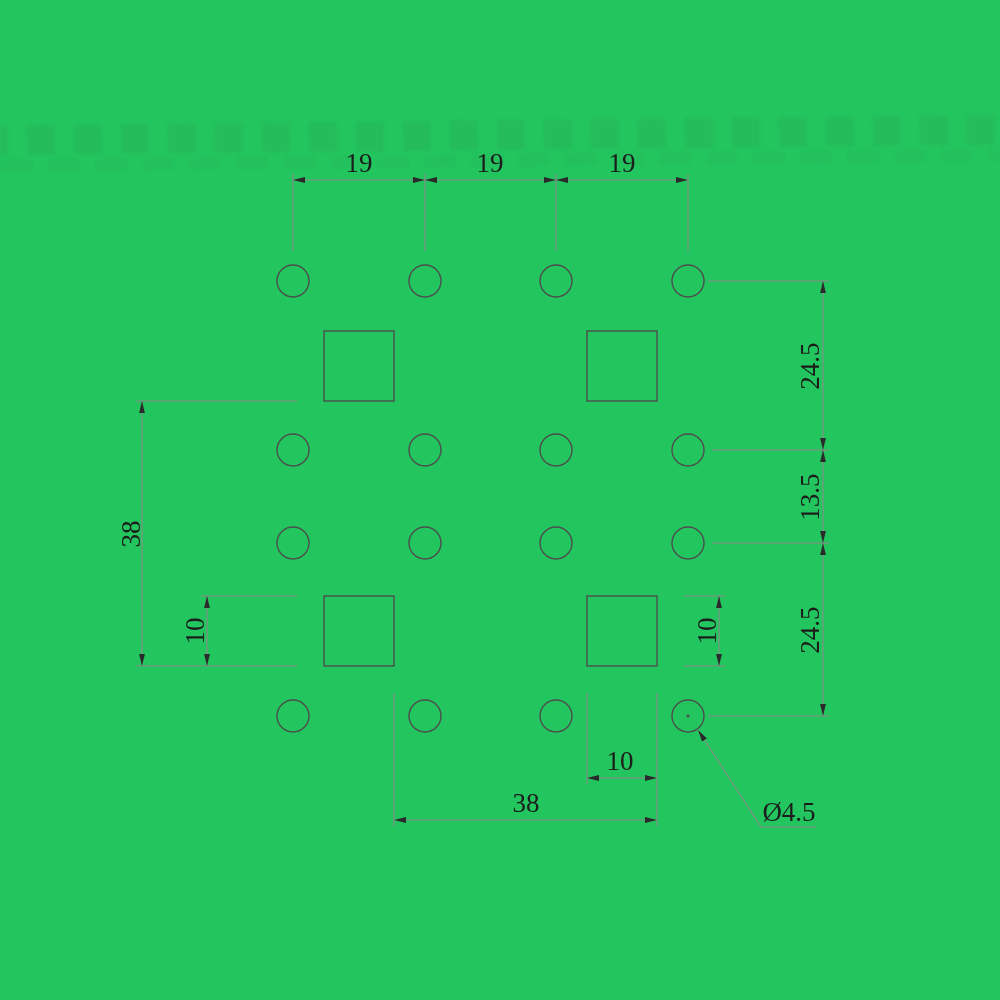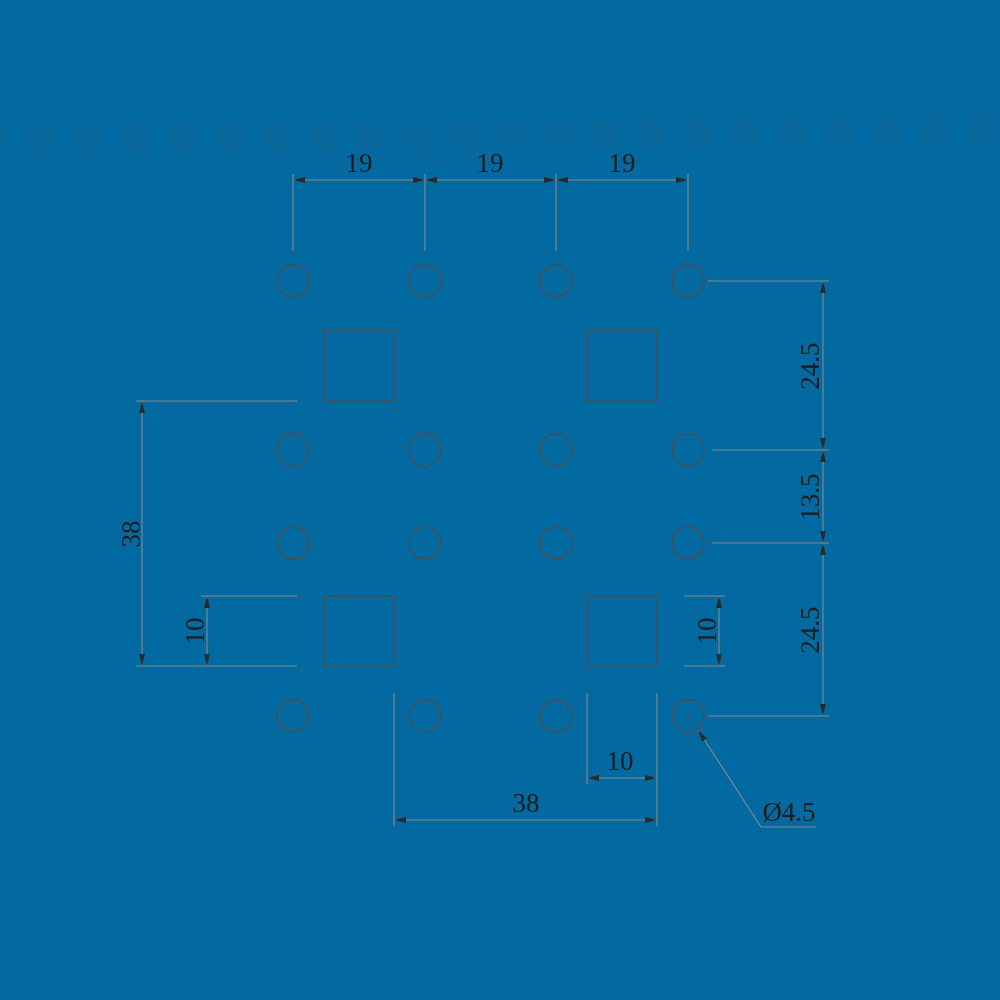--- a/index.html
+++ b/index.html
@@ -1,16 +1,16 @@
 <!DOCTYPE html>
 <html><head>
 <meta charset="utf-8">
 <style>
   html,body{margin:0;padding:0;background:#fff;}
-  #page{position:relative;width:1000px;height:1000px;background:#0369a1;overflow:hidden;
+  #page{position:relative;width:1000px;height:1000px;background:#22c55e;overflow:hidden;
         font-family:"Liberation Serif", serif;}
   
   #watermark{position:absolute;left:-20px;top:118px;width:1060px;height:52px;
     background-image:
       repeating-linear-gradient(90deg, rgba(60,60,60,0.07) 0 28px, rgba(0,0,0,0) 28px 47px),
       repeating-linear-gradient(90deg, rgba(0,0,0,0) 0 10px, rgba(60,60,60,0.045) 10px 40px, rgba(0,0,0,0) 40px 47px);
     background-size:47px 30px, 47px 12px;
     background-position:0 2px, 12px 36px;
     background-repeat:repeat-x;
     filter:blur(1.6px);

